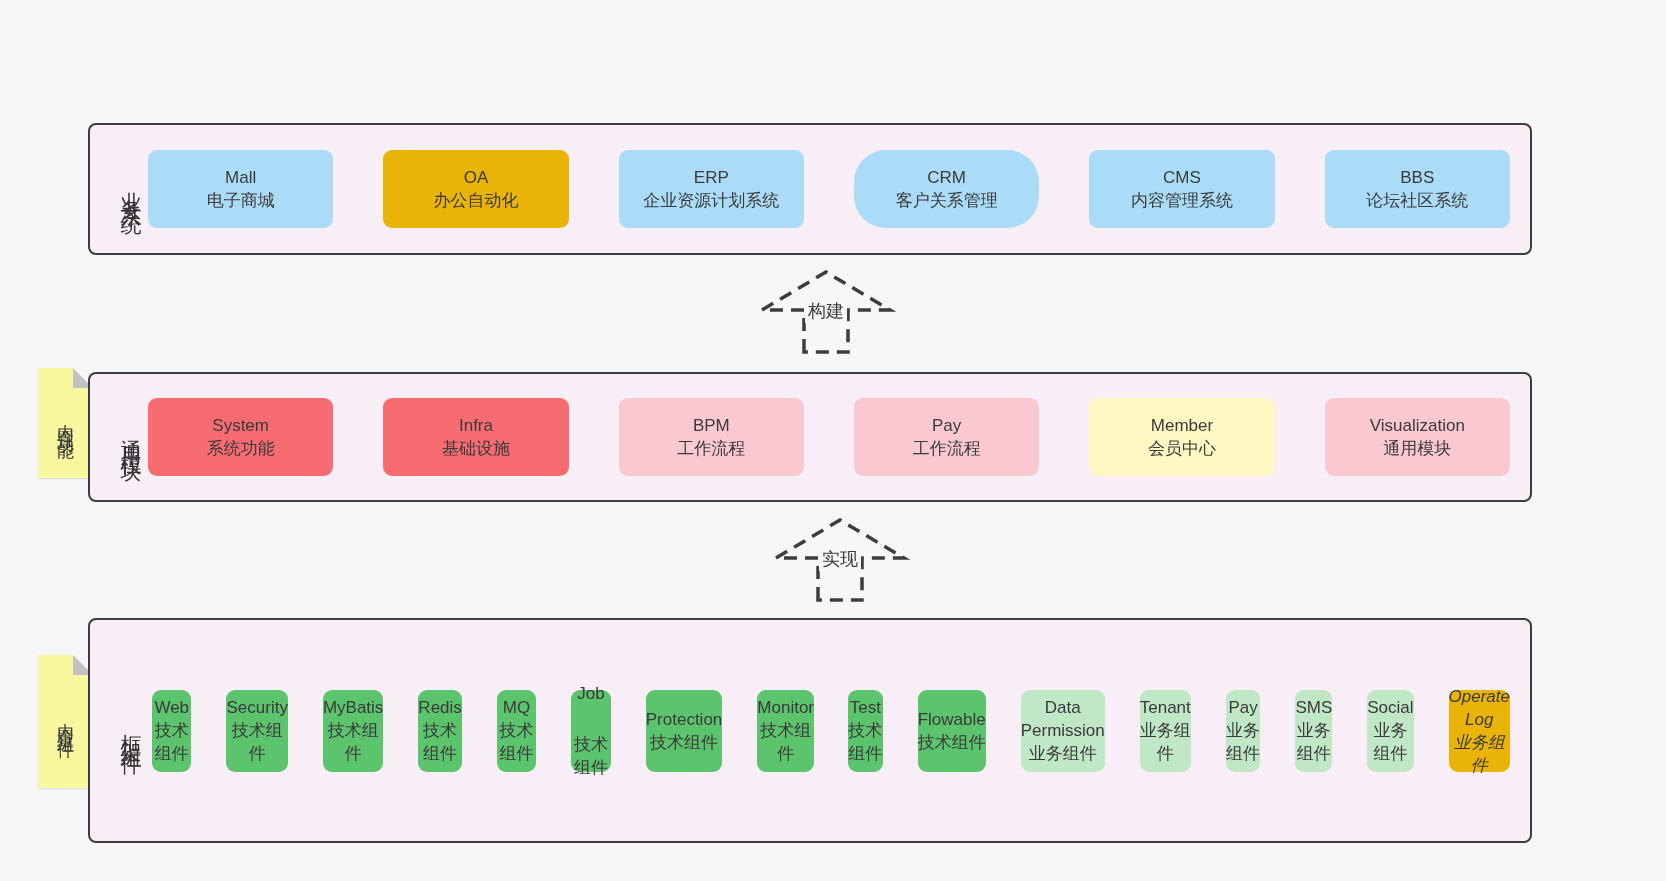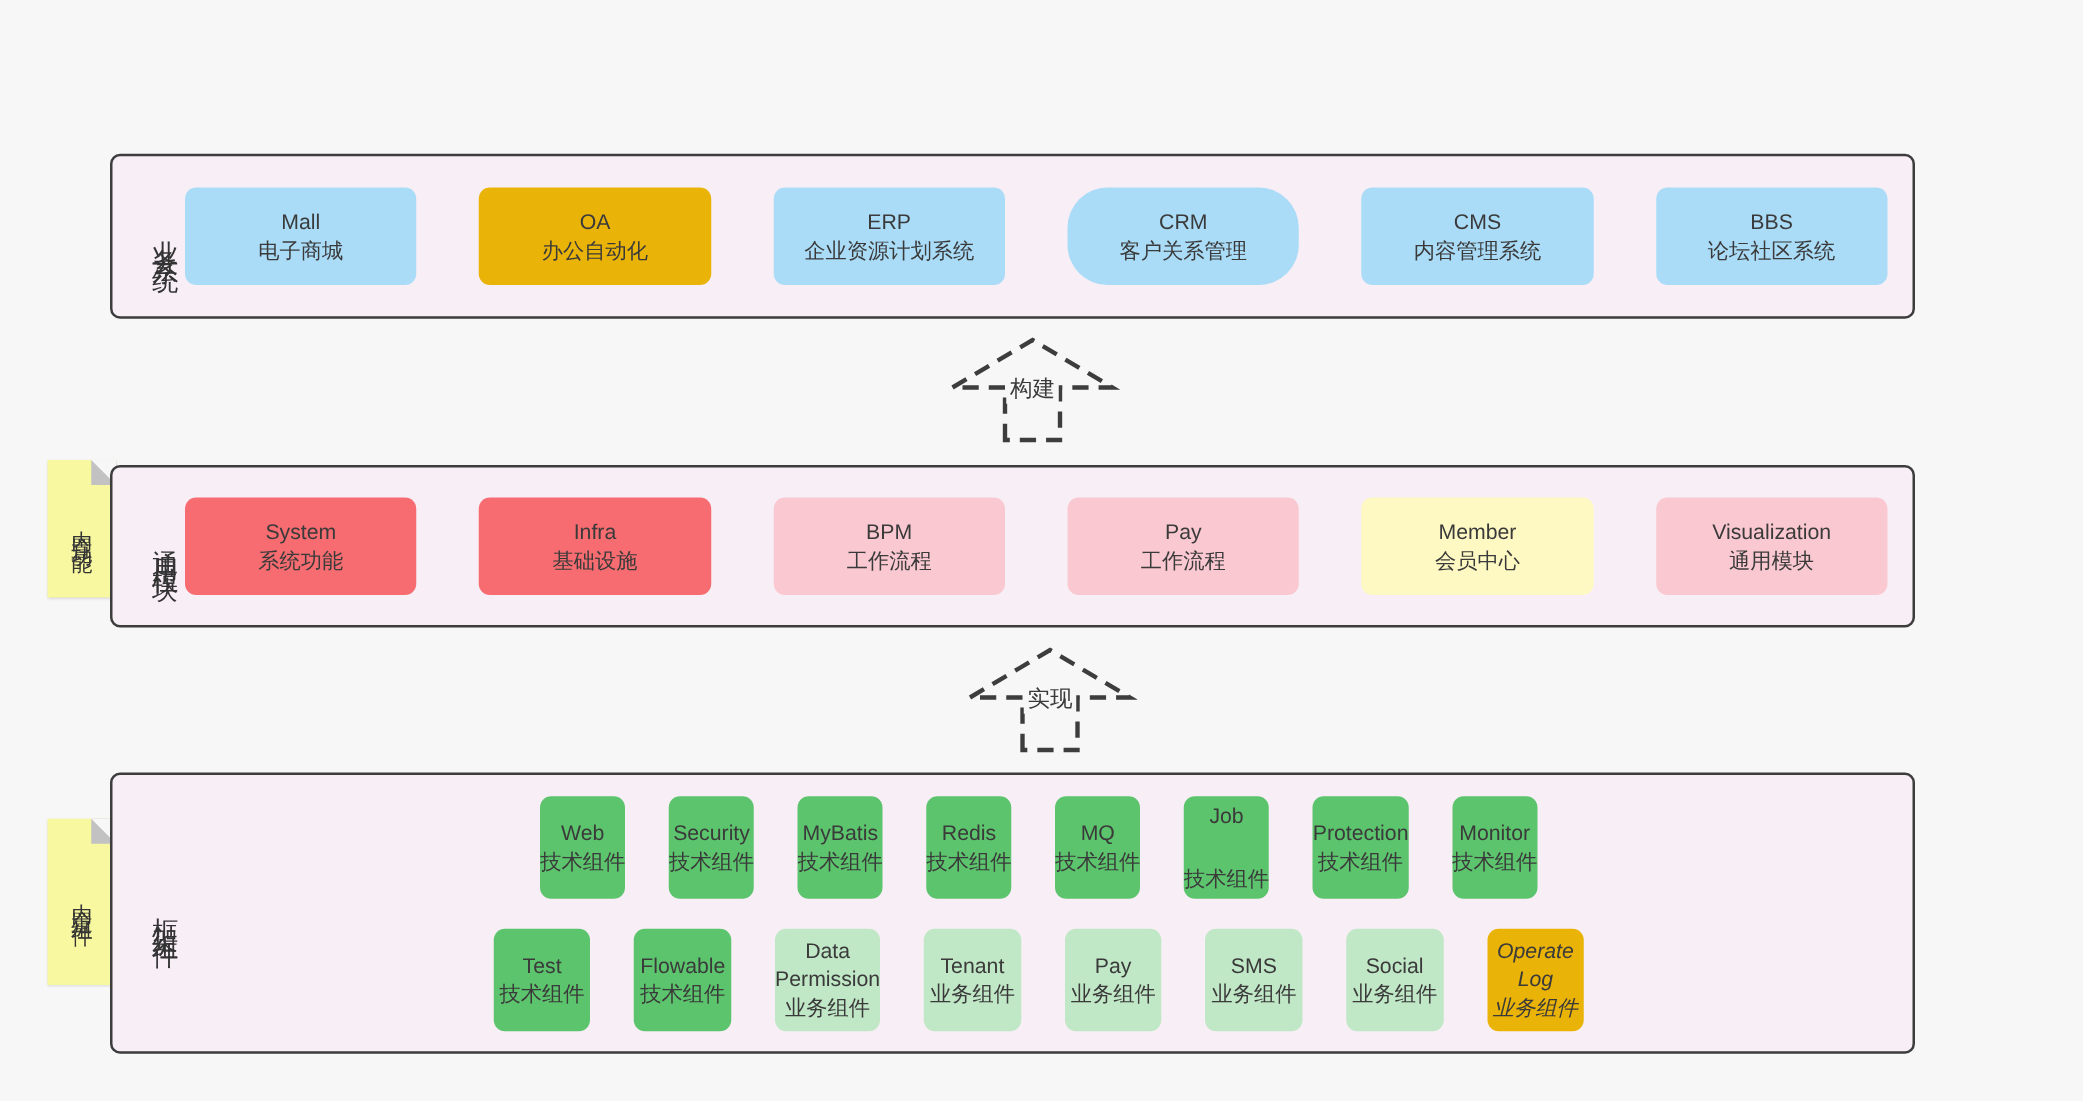--- a/index.html
+++ b/index.html
@@ -6,21 +6,21 @@
   .canvas{position:relative;width:1666px;height:881px;background:#f7f7f7;overflow:hidden;
           font-family:"Liberation Sans","DejaVu Sans",sans-serif;color:#3a3a3a;}
   .band{position:absolute;left:88px;width:1444px;border:2px solid #3d3d3d;border-radius:8px;
         display:flex;align-items:center;box-sizing:border-box;padding:0 20px 0 14px;z-index:2;}
   .band-label{writing-mode:vertical-rl;text-orientation:upright;font-size:21px;color:#333;
               letter-spacing:7px;line-height:1;width:38px;text-align:center;flex:0 0 38px;}
   .boxes{flex:1;display:flex;gap:50px;margin-left:6px;}
   .boxes.tight{gap:35px;margin-left:10px;}
   .box{flex:1;height:78px;border-radius:9px;display:flex;flex-direction:column;
        justify-content:center;align-items:center;text-align:center;font-size:17px;line-height:23px;}
-  .band3-rows{flex:1;display:flex;flex-direction:column;gap:24px;align-items:center;}
+  .band3-rows{flex:1;display:flex;flex-direction:row;gap:24px;align-items:center;}
   .band3-rows .box{height:82px;}
   .arrow{position:absolute;width:140px;height:90px;z-index:1;}
   .sticky-tab{position:absolute;left:38px;width:55px;background:#f8f8a0;z-index:1;
               display:flex;align-items:center;justify-content:center;
               box-shadow:0 1px 2px rgba(0,0,0,0.12);}
   .sticky-tab .tab-label{writing-mode:vertical-rl;text-orientation:upright;font-size:17px;
               color:#333;letter-spacing:6px;line-height:1;}
   .fold{position:absolute;top:0;right:0;width:0;height:0;border-style:solid;
         border-width:0 20px 20px 0;border-color:transparent #f7f7f7 #c2c2c2 transparent;}
   svg text{font-family:"Liberation Sans","DejaVu Sans",sans-serif;fill:#3a3a3a;}

